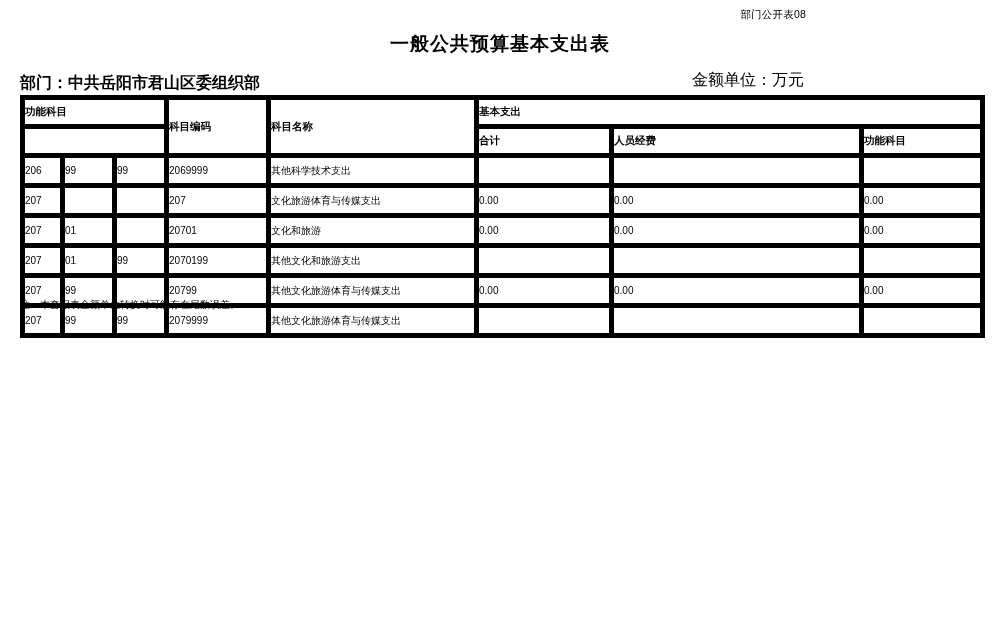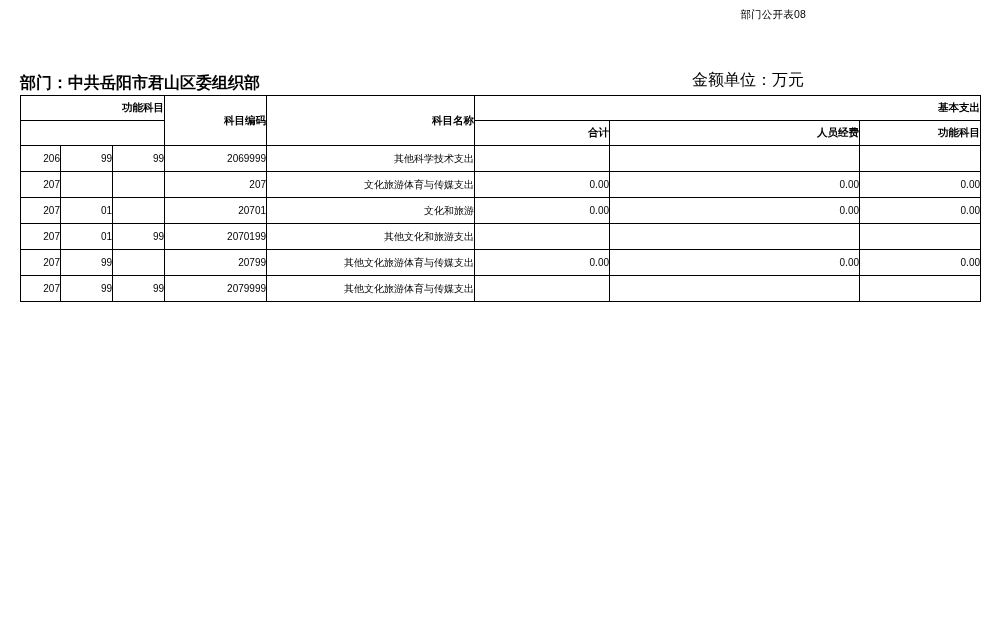--- a/index.html
+++ b/index.html
@@ -55,25 +55,25 @@
   }
   table.main {
     position: absolute;
     top: 95px;
     left: 20px;
     width: 960px;
     border-collapse: collapse;
     table-layout: fixed;
   }
   table.main td, table.main th {
-    border: 1px solid #000000;
+    border: 5px solid #000000;
     font-weight: normal;
     font-size: 10px;
     padding: 0;
-    text-align: right;
+    text-align: left;
     vertical-align: middle;
     height: 25px;
   }
   table.main thead td {
     font-weight: bold;
     font-size: 10.5px;
     height: 24px;
   }
   .h-group {
     height: 25px;
@@ -103,20 +103,21 @@
   col.c7 { width: 250px; }
   col.c8 { width: 121px; }
 </style>
 </head>
 <body>
 
 <div class="page">
 
   <div class="form-code">部门公开表08</div>
 
+  <div class="doc-title">一般公共预算基本支出表</div>
 
   <div class="dept-line">部门：中共岳阳市君山区委组织部</div>
   <div class="unit-line">金额单位：万元</div>
 
   <table class="main">
     <colgroup>
       <col class="c1">
         <col class="c2">
         <col class="c3">
         <col class="c4">
@@ -203,14 +204,15 @@
         <td>2079999</td>
         <td class="cell-name">其他文化旅游体育与传媒支出</td>
         <td class="cell-num"></td>
         <td class="cell-num"></td>
         <td class="cell-num"></td>
       </tr>
 
     </tbody>
   </table>
 
+  <div class="note">注：本套报表金额单位转换时可能存在尾数误差。</div>
 
 </div>
 
 </body></html>

